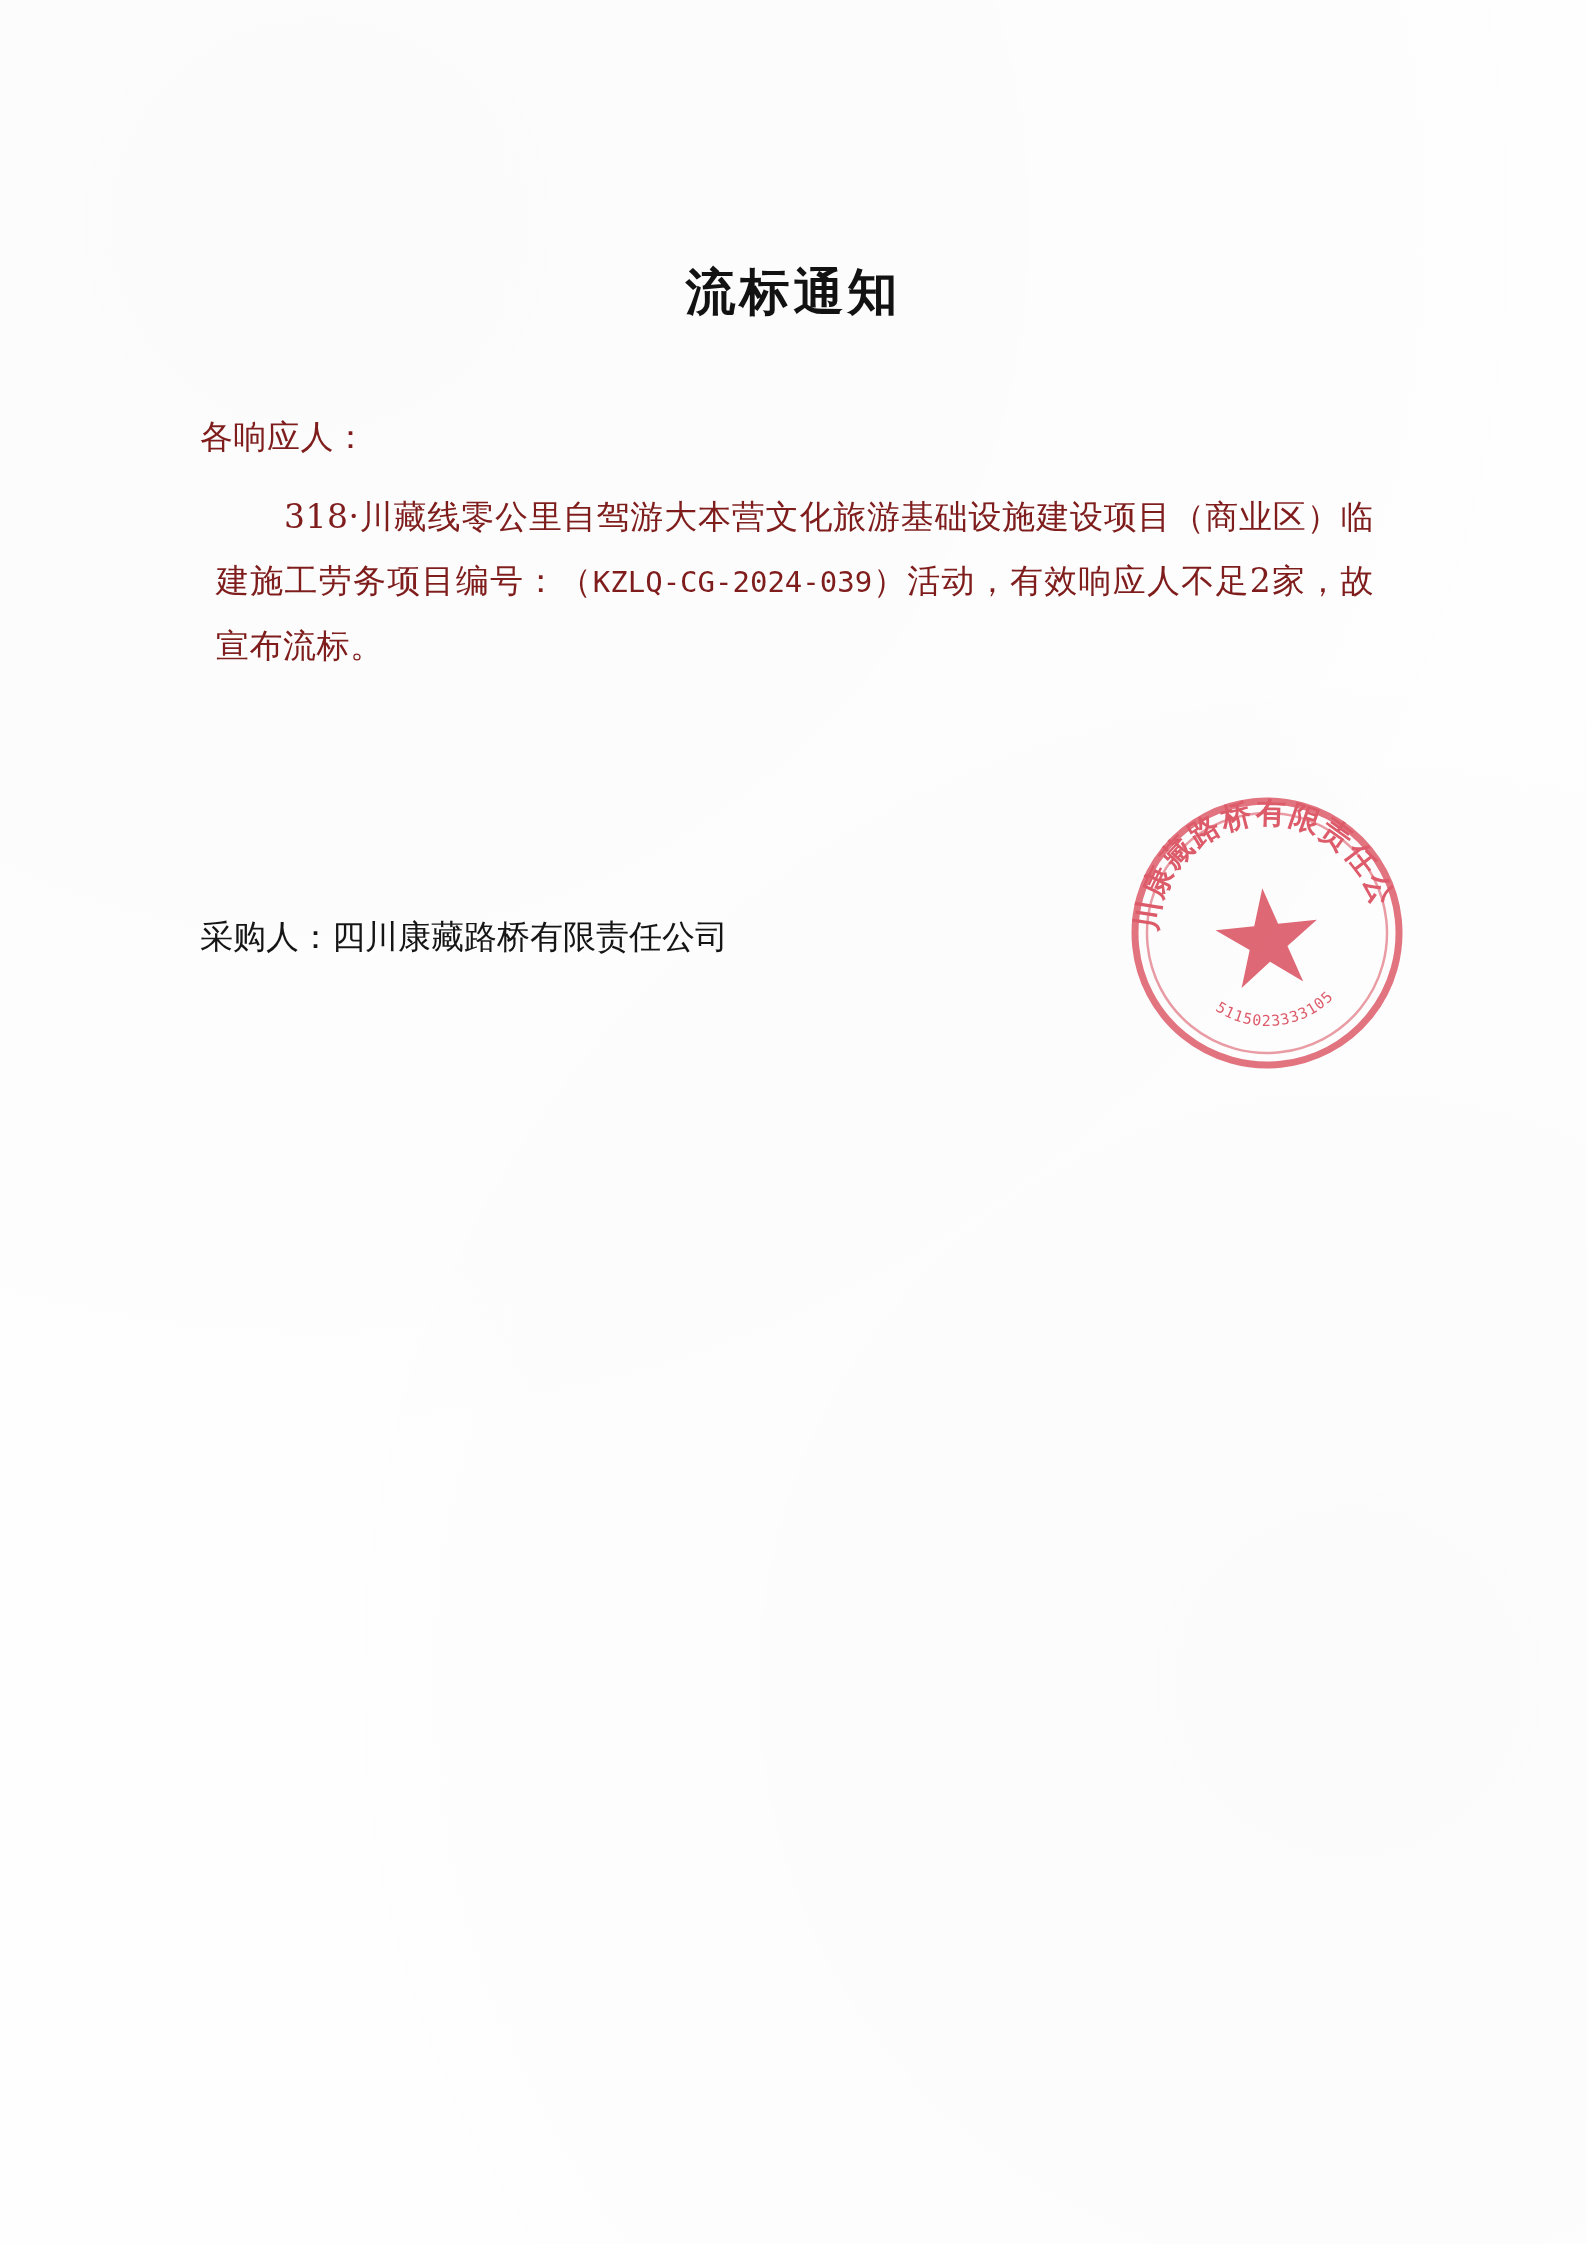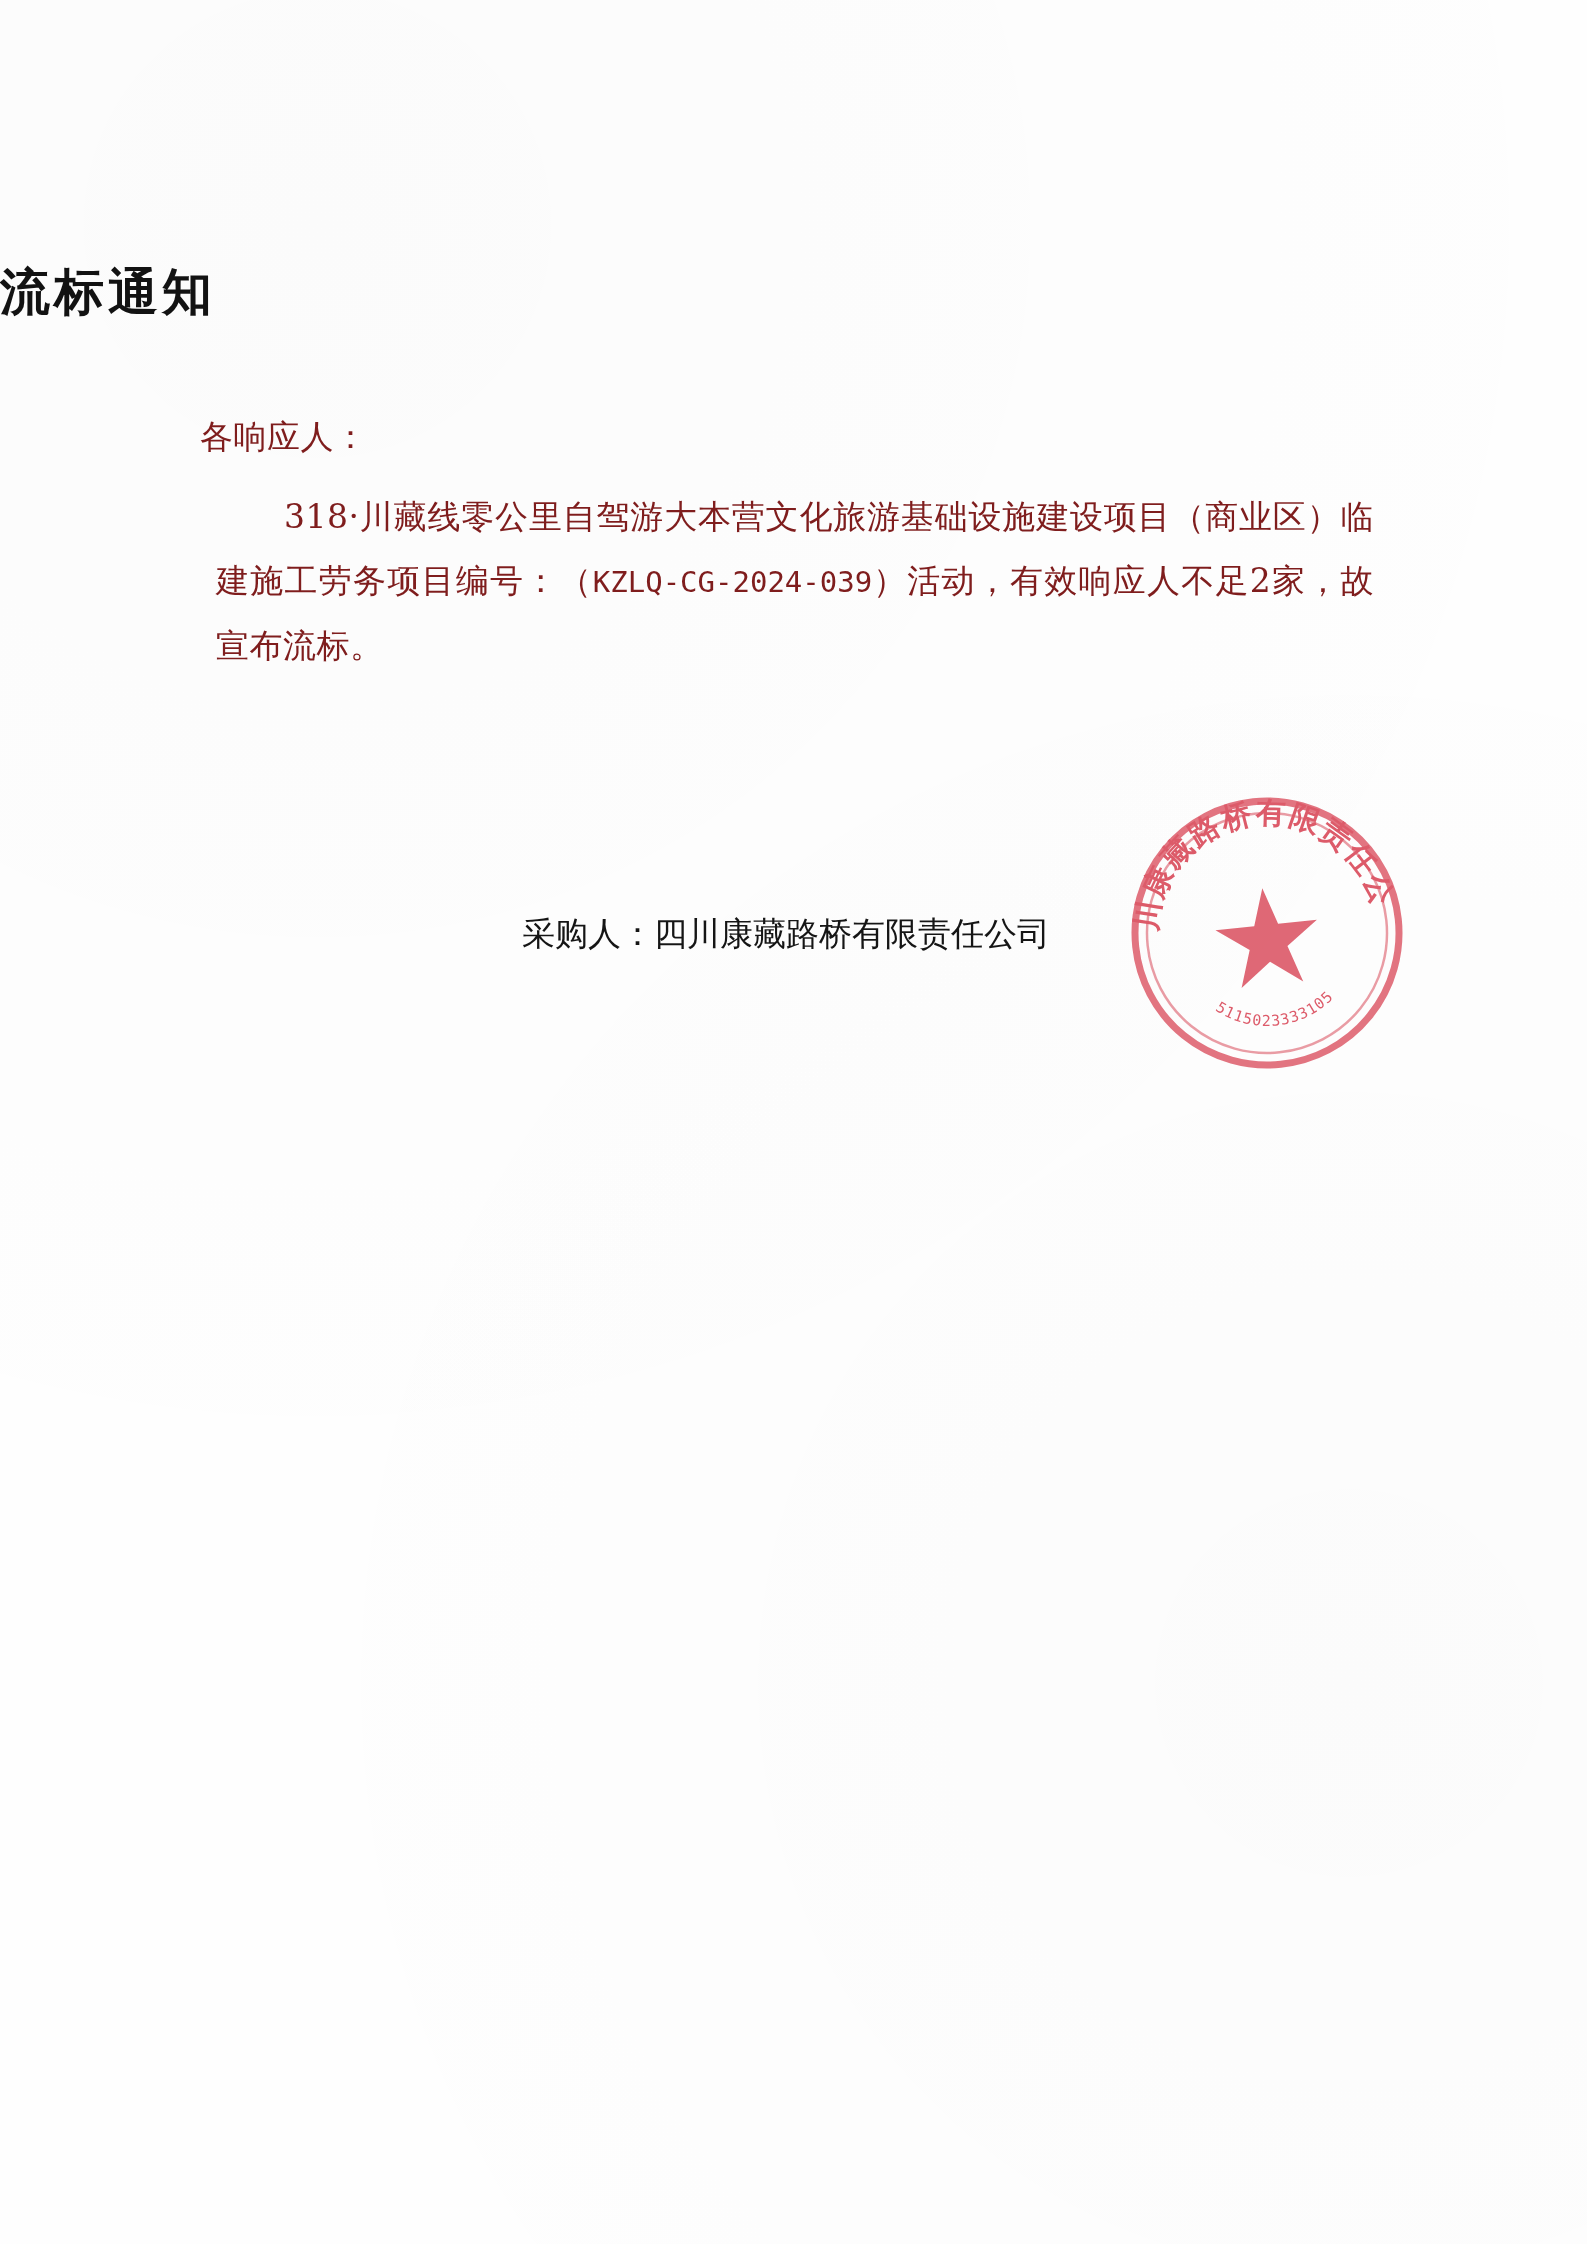--- a/index.html
+++ b/index.html
@@ -30,21 +30,21 @@
       radial-gradient(circle at 20% 10%, rgba(0,0,0,0.012), rgba(0,0,0,0) 60%),
       radial-gradient(circle at 85% 75%, rgba(0,0,0,0.010), rgba(0,0,0,0) 55%);
     pointer-events: none;
   }
 
   .doc-title {
     position: absolute;
     top: 225px;
     left: 0;
     width: 100%;
-    text-align: left;
+    text-align: center;
     font-size: 50px;
     font-weight: 700;
     letter-spacing: 4px;
     font-family: "DejaVu Serif", "Liberation Serif", serif;
     color: #121212;
   }
 
   .body-block {
     position: absolute;
     top: 405px;
@@ -76,24 +76,23 @@
     position: absolute;
     top: 905px;
     left: 200px;
     width: 1190px;
     font-size: 33px;
     line-height: 64px;
     color: #151515;
   }
 
   .buyer-line {
-    text-align: center;
+    text-align: left;
     padding-right: 18px;
     white-space: nowrap;
-    font-family: Liberation Mono, monospace;
   }
 
   .date-line {
     text-align: right;
     padding-right: 18px;
     margin-top: 46px;
     letter-spacing: 2px;
   }
 
   

